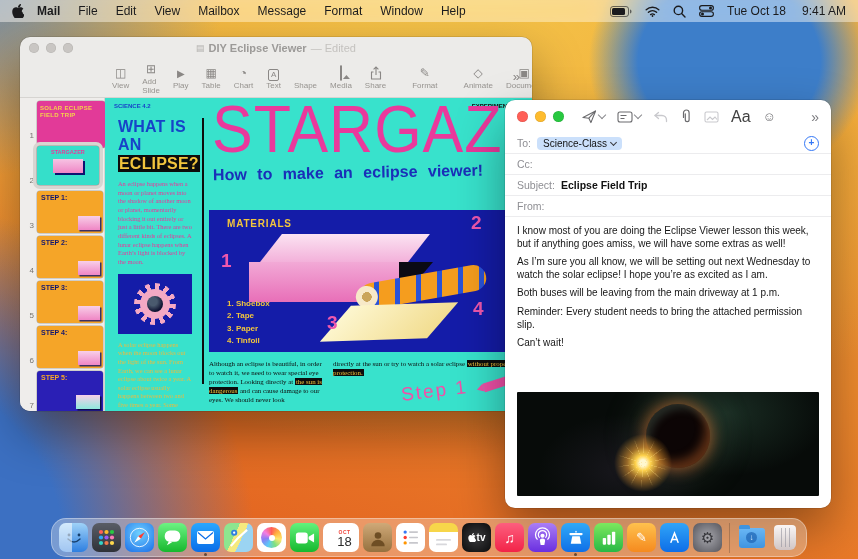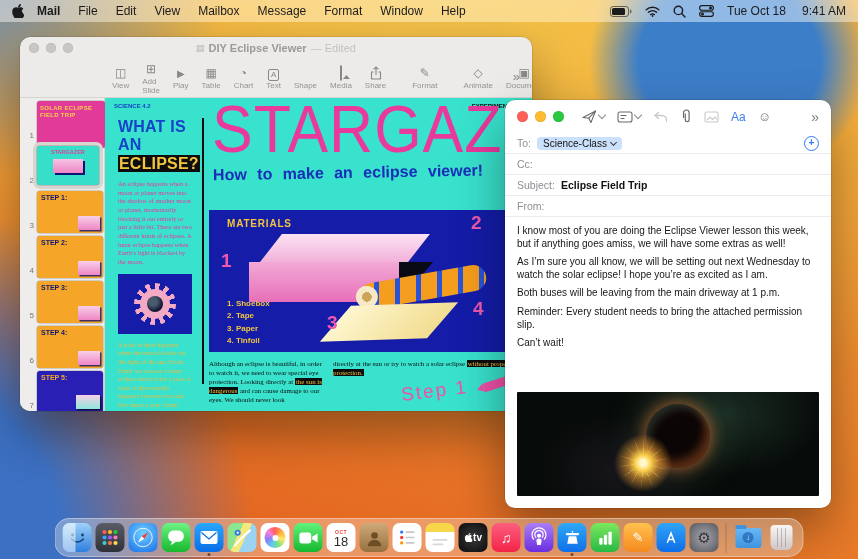--- a/index.html
+++ b/index.html
@@ -111,21 +111,21 @@
   .pencil::after{content:"";position:absolute;left:-7px;top:0;border-top:4.5px solid transparent;
     border-bottom:4.5px solid transparent;border-right:7px solid #f050a8;}
   
   #mail-window{left:505px;top:100px;width:326px;height:408px;background:#fff;z-index:20;
     display:flex;flex-direction:column;overflow:hidden;}
   .mw-toolbar{height:33px;flex:0 0 auto;display:flex;align-items:center;padding:0 12px;gap:12px;}
   .mw-toolbar .lights{margin-right:6px;}
   .tool-ic{display:flex;align-items:center;gap:2px;}
   .chev{width:5px;height:5px;border-right:1.4px solid #8a8a8e;border-bottom:1.4px solid #8a8a8e;
     transform:rotate(45deg);margin-top:-3px;}
-  .aa-lbl{font-size:12px;color:#3b82f6;}
+  .aa-lbl{font-size:16px;color:#404040;}
   .emoji-ic{font-size:13px;color:#6b6b6e;}
   .mw-more{margin-left:auto;font-size:14px;color:#7a7a7e;}
   .field{display:flex;align-items:center;min-height:20px;padding:0 12px;
     border-top:1px solid #ececee;font-size:10.5px;color:#111;}
   .field .f-label{color:#8e8e93;margin-right:6px;}
   .token{background:#cbe0fb;border-radius:4px;padding:1px 6px;display:flex;align-items:center;gap:4px;
     font-size:10px;color:#111;}
   .token .chev{border-color:#3a3a3e;width:4px;height:4px;margin-top:-2px;}
   .add-btn{margin-left:auto;width:13px;height:13px;border:1.4px solid #3478f6;border-radius:50%;
     color:#3478f6;font-size:10px;line-height:11px;text-align:center;font-weight:600;}
@@ -171,21 +171,21 @@
   .dk-safari{background:radial-gradient(circle at 50% 35%,#6fd0ff,#1b6fe8);}
   .dk-messages{background:linear-gradient(180deg,#6df383,#17b82e);}
   .dk-mail{background:linear-gradient(180deg,#29a7ff,#0a6de8);}
   .dk-maps{background:linear-gradient(115deg,#8de58f 0 38%,#f5e97e 38% 58%,#9bd4f2 58%);}
   .dk-photos{background:#fff;}
   .pinwheel{width:21px;height:21px;border-radius:50%;
     background:conic-gradient(#ff5f57,#ffb340,#ffe66d,#7ee081,#5ec8f7,#8a7ef5,#f57ee0,#ff5f57);position:relative;}
   .pinwheel::after{content:"";position:absolute;left:50%;top:50%;width:6px;height:6px;margin:-3px;
     border-radius:50%;background:#fff;}
   .dk-facetime{background:linear-gradient(180deg,#62f27c,#15b82e);}
-  .dk-calendar{background:#fff;flex-direction:column;gap:0;}
+  .dk-calendar{background:#fff;flex-direction:column;gap:0;padding-left:7px;}
   .cal-m{font-size:5px;font-weight:800;color:#f0463c;letter-spacing:.4px;line-height:6px;margin-top:3px;}
   .cal-d{font-size:13px;color:#2b2b2b;line-height:14px;}
   .dk-contacts{background:linear-gradient(180deg,#cfa978,#96713f);}
   .dk-reminders{background:#fff;}
   .dk-notes{background:linear-gradient(180deg,#f7d64a 0 9px,#fff 9px);}
   .dk-appletv{background:radial-gradient(circle,#3a3a3c,#0b0b0c);color:#fff;font-size:10px;font-weight:700;gap:1px;}
   .dk-music{background:linear-gradient(180deg,#fd5e7e,#f22448);color:#fff;font-size:14px;}
   .dk-podcasts{background:linear-gradient(180deg,#aa7ef5,#6a2fe0);}
   .dk-keynote{background:linear-gradient(180deg,#2fa9f7,#0f6fe8);}
   .dk-numbers{background:linear-gradient(180deg,#7ce85e,#28b845);}

